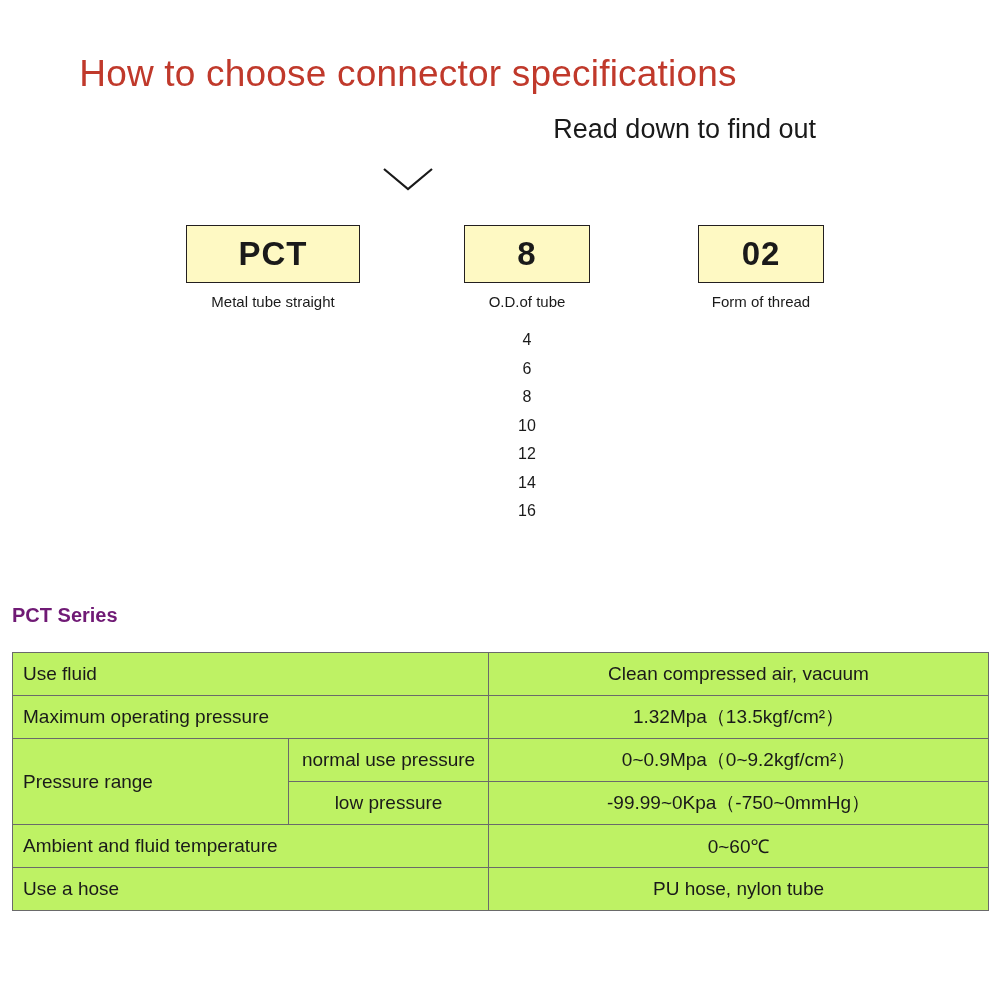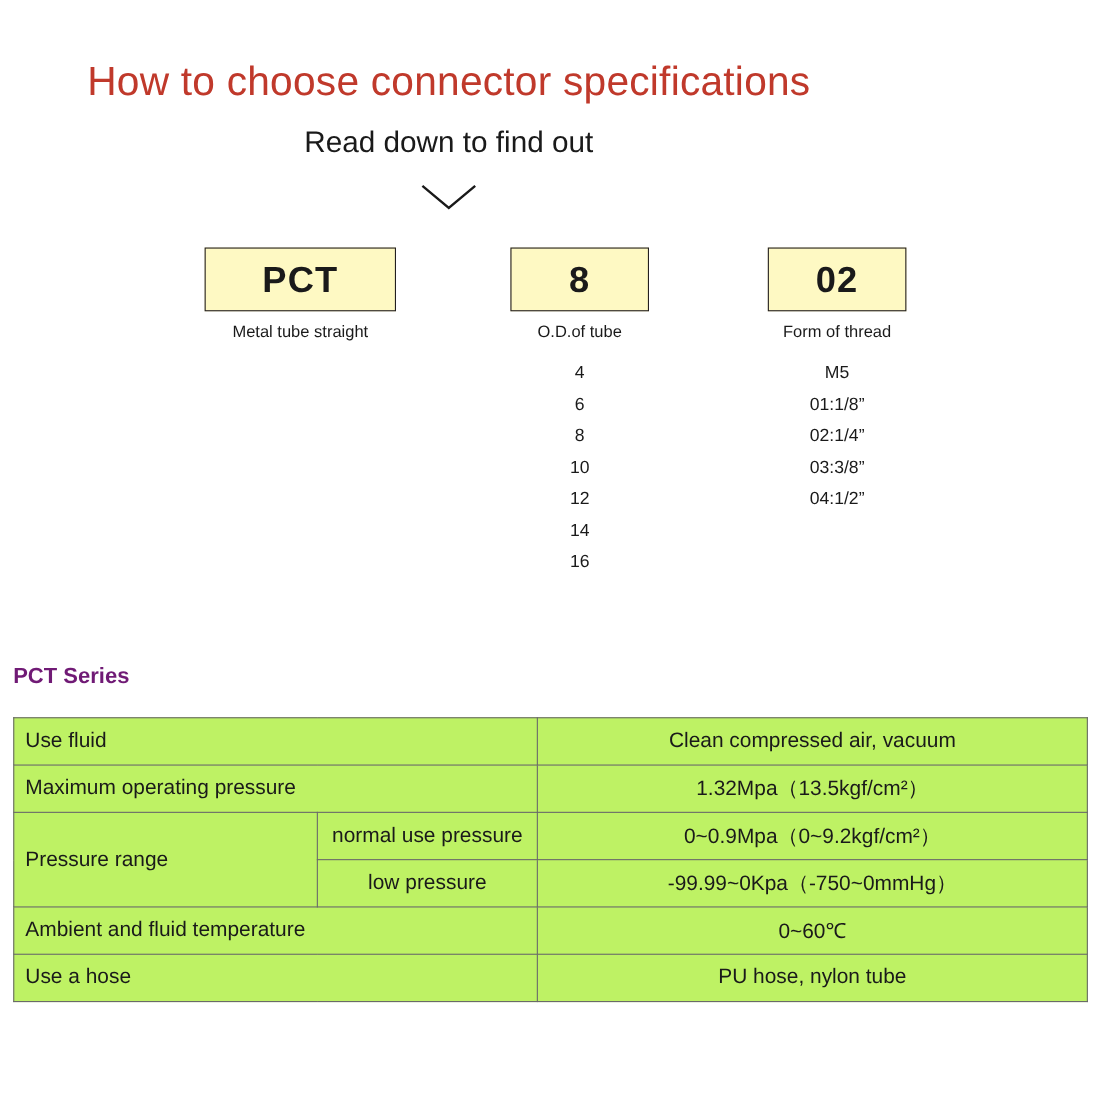--- a/index.html
+++ b/index.html
@@ -25,21 +25,21 @@
     text-align: center;
     color: #c0392b;
     font-size: 37px;
     font-weight: 400;
     letter-spacing: 0.2px;
     margin: 0;
     padding-top: 52px;
     line-height: 1.2;
   }
   .subtitle {
-    text-align: center;
+    text-align: right;
     font-size: 27px;
     font-weight: 400;
     color: #1a1a1a;
     margin: 0;
     padding-top: 18px;
   }
   .chevron {
     display: block;
     margin: 18px auto 0 auto;
     width: 60px;
@@ -153,27 +153,20 @@
         <div>10</div>
         <div>12</div>
         <div>14</div>
         <div>16</div>
       </div>
     </div>
 
     <div class="col col-3">
       <div class="code-box">02</div>
       <div class="code-caption">Form of thread</div>
-      <div class="code-options">
-        <div>M5</div>
-        <div>01:1/8”</div>
-        <div>02:1/4”</div>
-        <div>03:3/8”</div>
-        <div>04:1/2”</div>
-      </div>
     </div>
 
   </div>
 
   <div class="series-title">PCT Series</div>
 
   <table class="spec">
     <colgroup>
       <col style="width:276px">
       <col style="width:200px">

